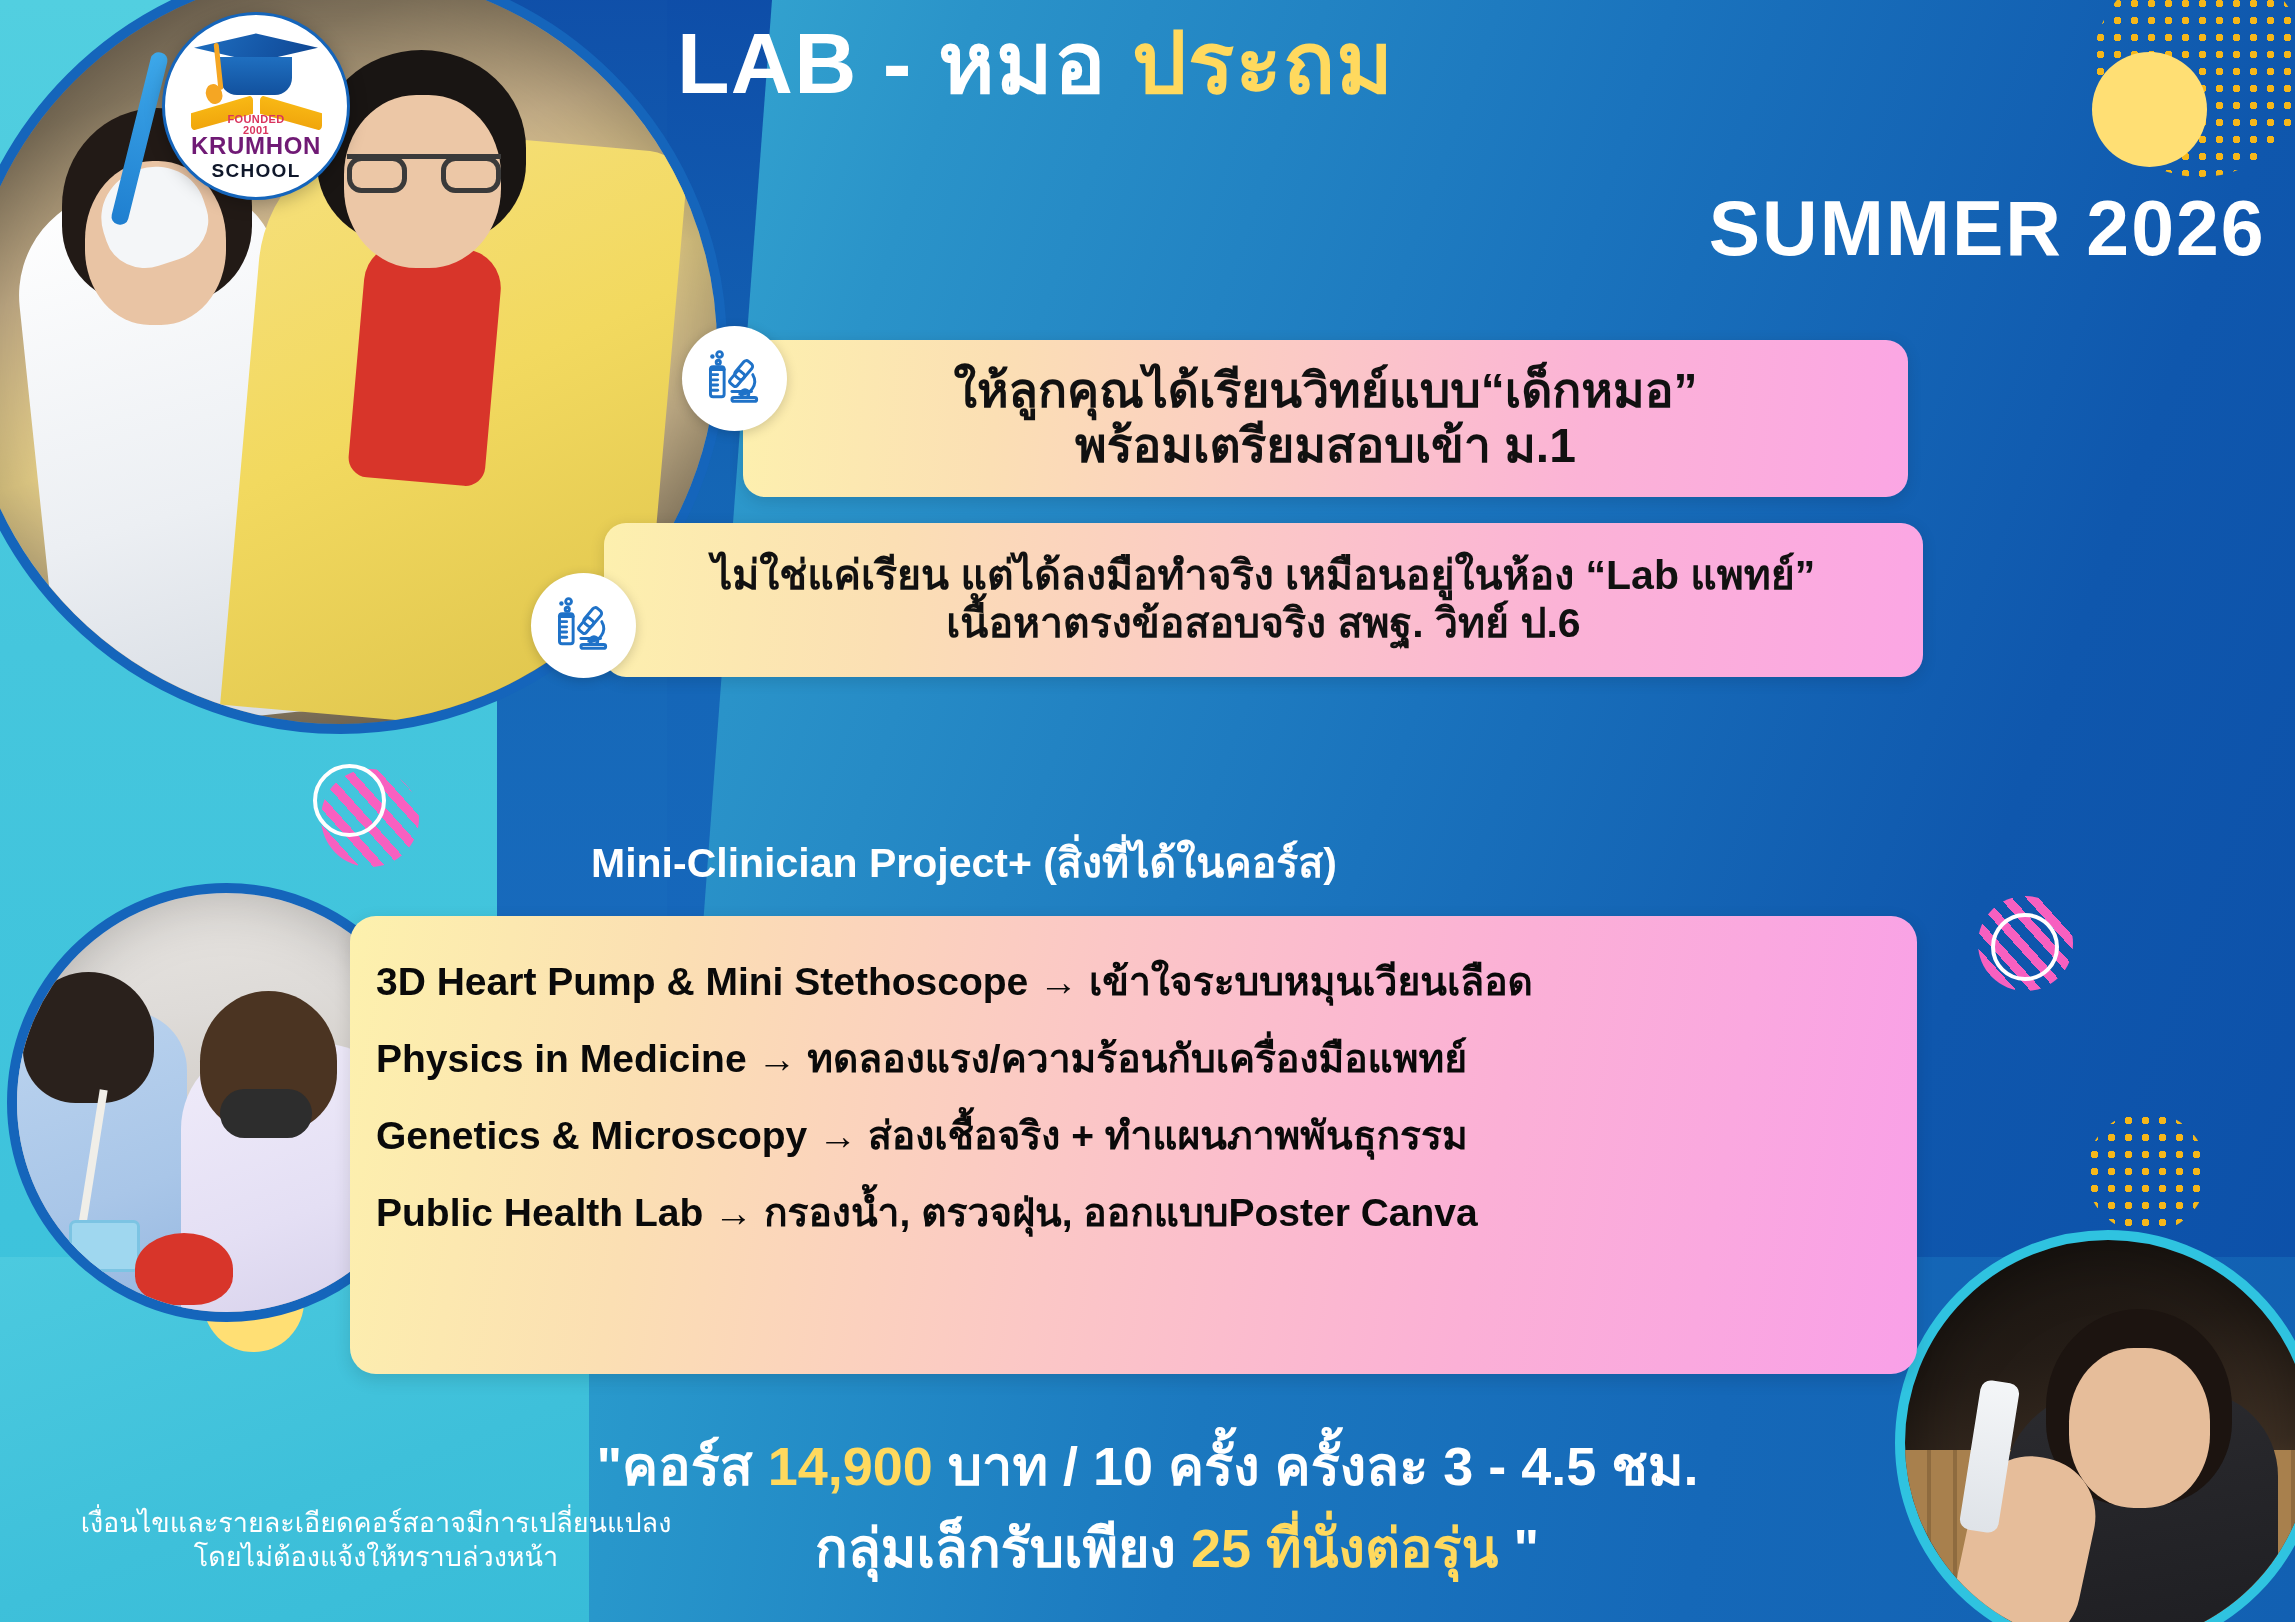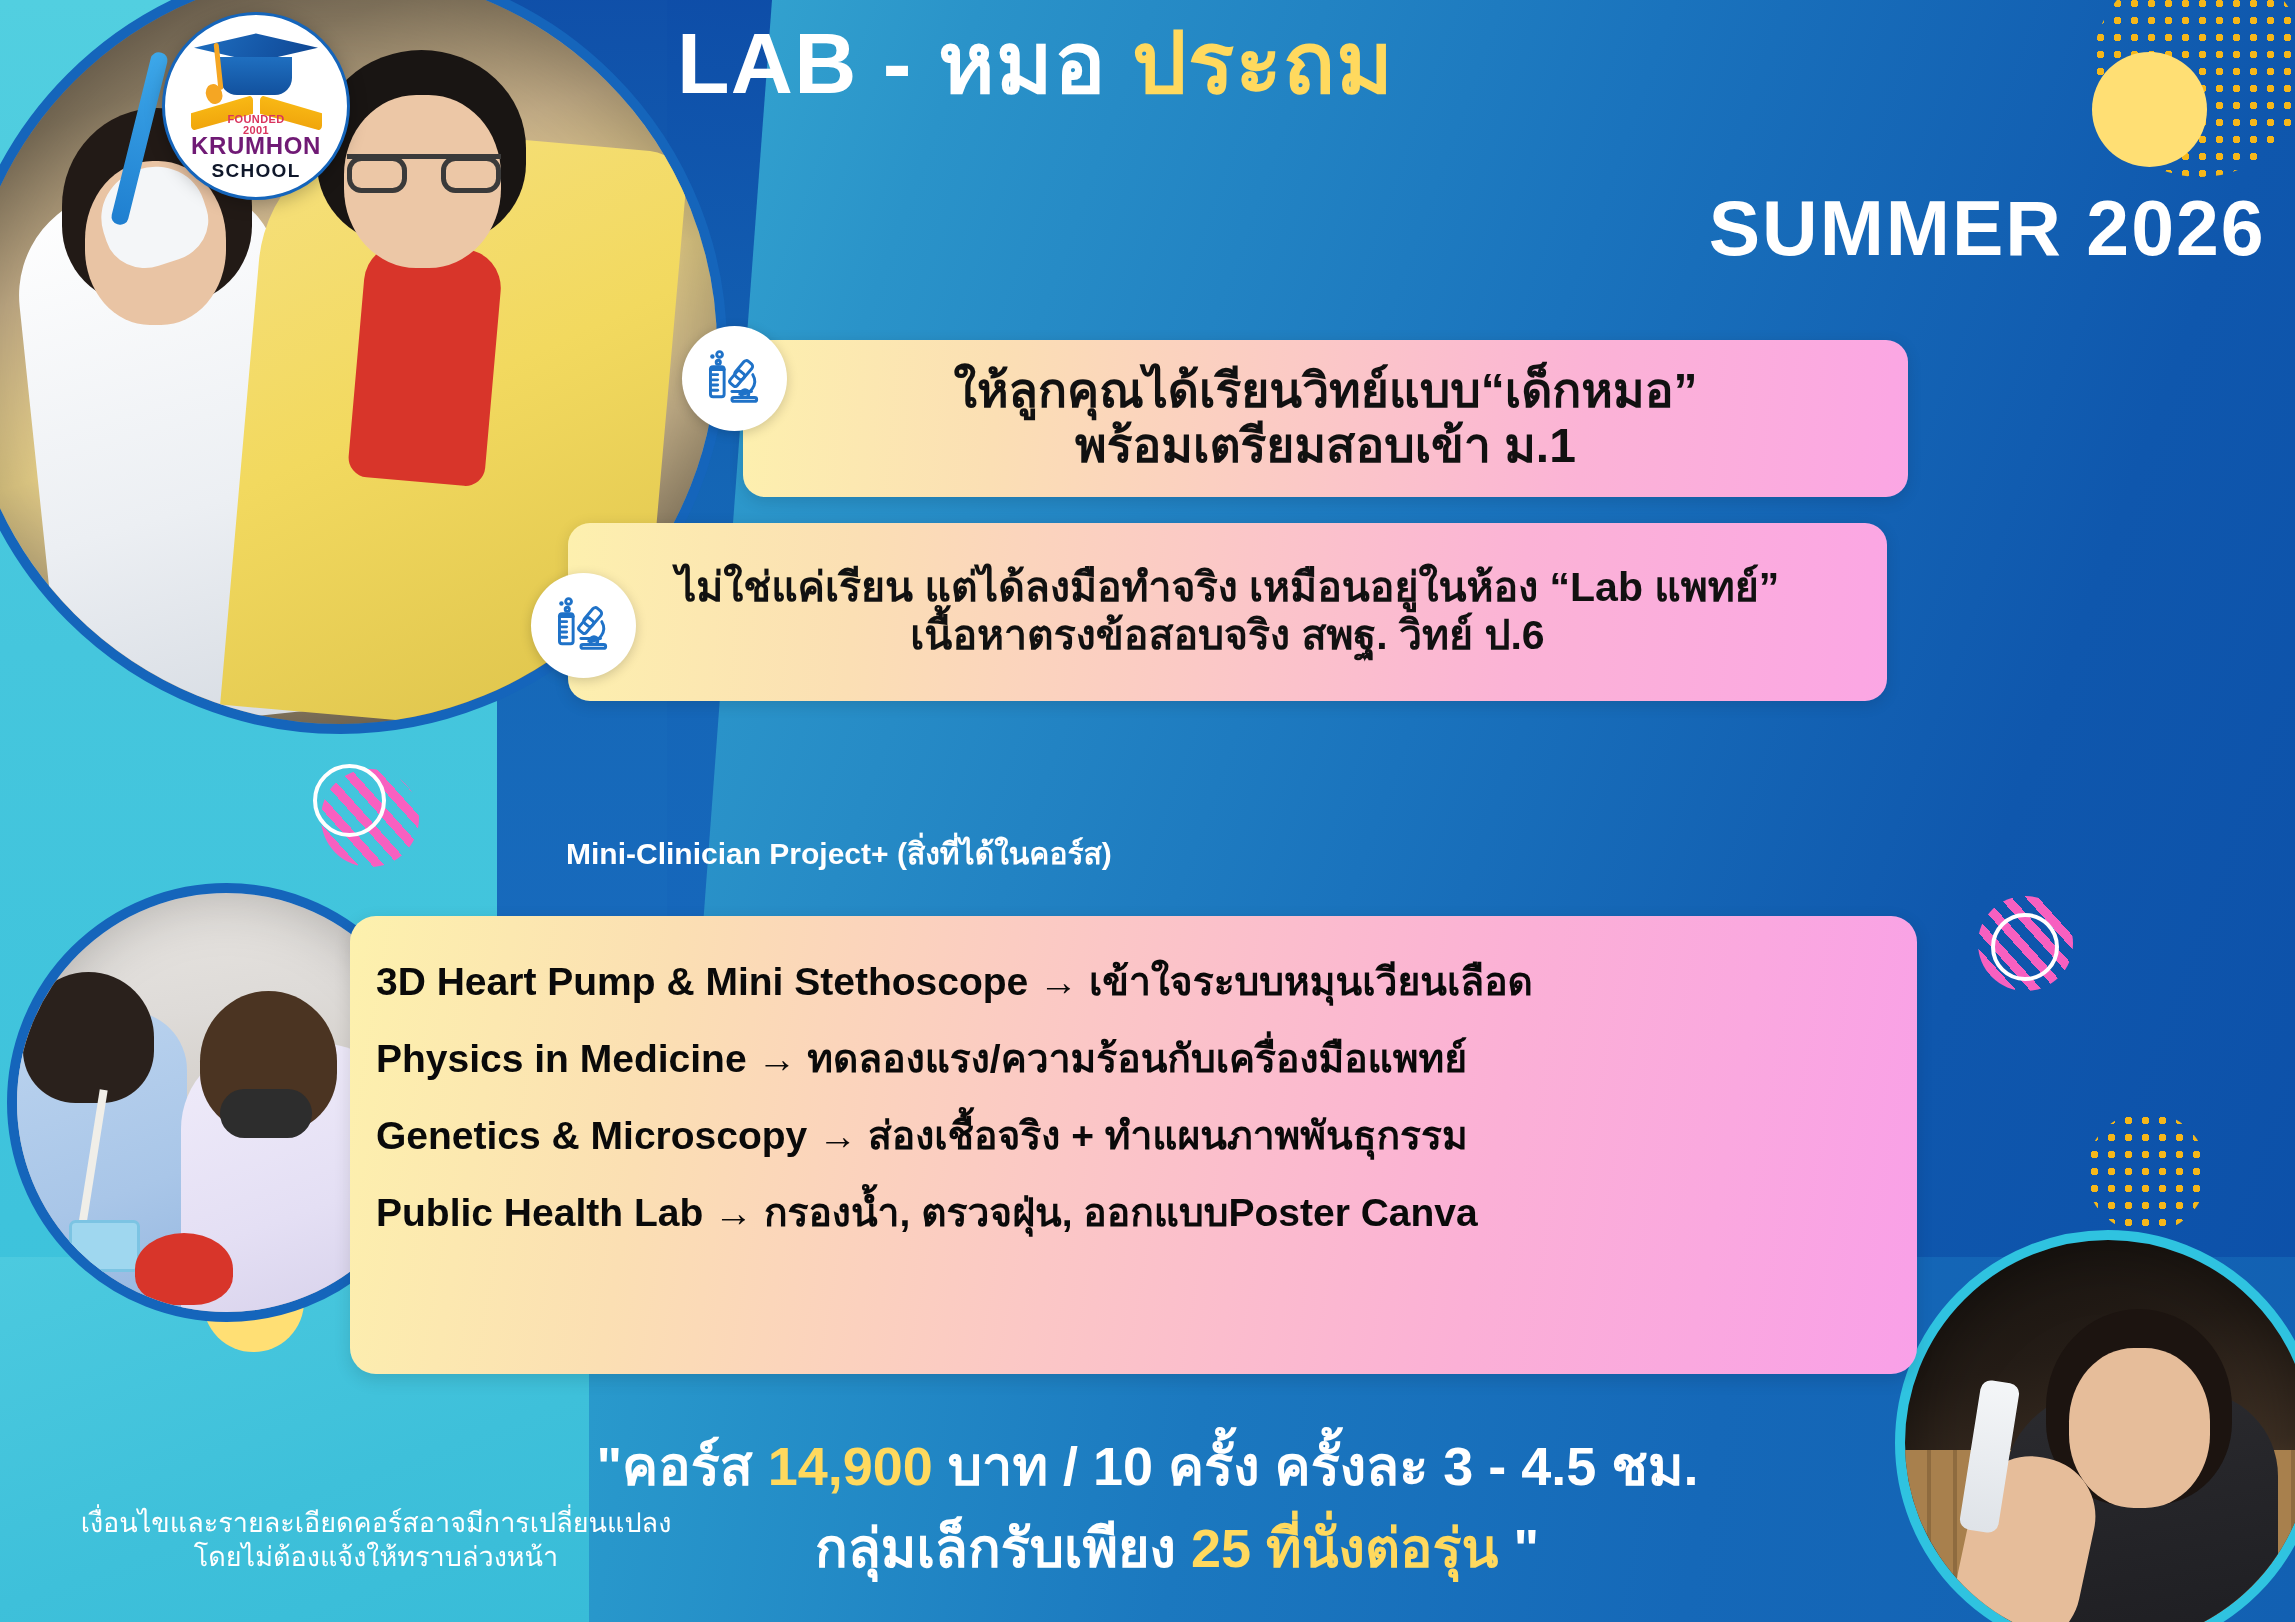--- a/index.html
+++ b/index.html
@@ -217,28 +217,28 @@
     box-shadow:0 3.9px 14.4px rgba(0,0,0,.12);
   }
   .bubble .line {
     color:#111; font-weight:800; white-space:nowrap;
   }
 
   #bubble-1 { left:743px; top:340px; width:1165px; height:157px; }
   #bubble-1 .line { font-size:48px; line-height:1.14; }
   #icon-1 { left:682px; top:326px; width:105px; height:105px; }
 
-  #bubble-2 { left:568px; top:523px; width:1319px; height:178px; }
+  #bubble-2 { left:604px; top:523px; width:1319px; height:154px; }
   #bubble-2 .line { font-size:41px; line-height:1.16; }
   #icon-2 { left:531px; top:573px; width:105px; height:105px; }
 
   
   .section-heading {
-    position:absolute; left:566px; top:830px;
-    font-size:30px; font-weight:800; color:#ffffff; white-space:nowrap;
+    position:absolute; left:591px; top:830px;
+    font-size:41px; font-weight:800; color:#ffffff; white-space:nowrap;
   }
 
   
   #features {
     position:absolute; left:350px; top:916px; width:1567px; height:458px;
     border-radius:26px;
     background:linear-gradient(100deg,#fdf1ad 0%, #fbdfb3 20%, #fbc7c6 46%, #fbb0d6 72%, #f9a0e8 100%);
     box-shadow:0 5.2px 17px rgba(0,0,0,.12);
     padding:46px 0 0 0; box-sizing:border-box;
   }

